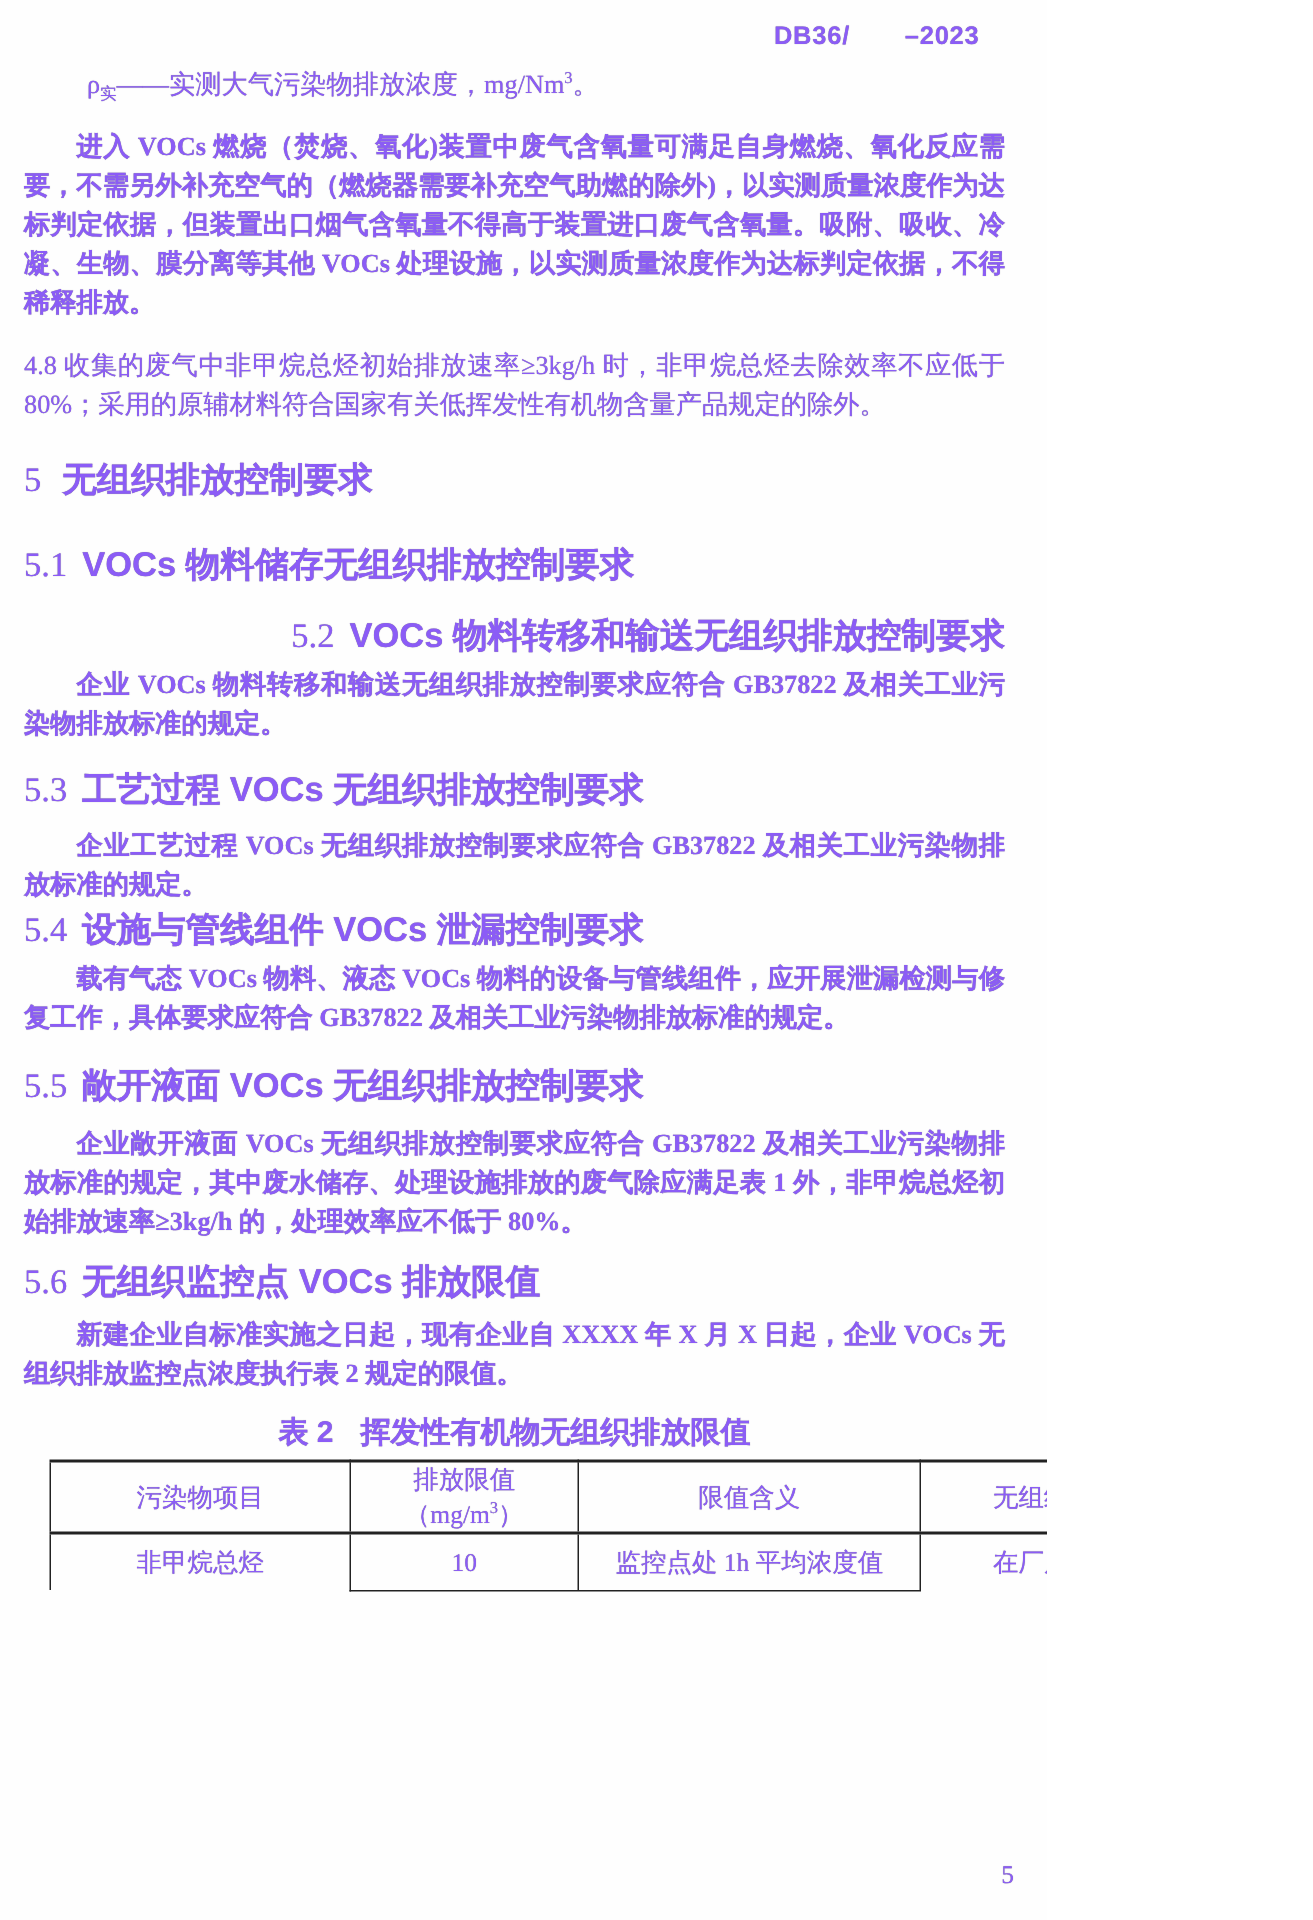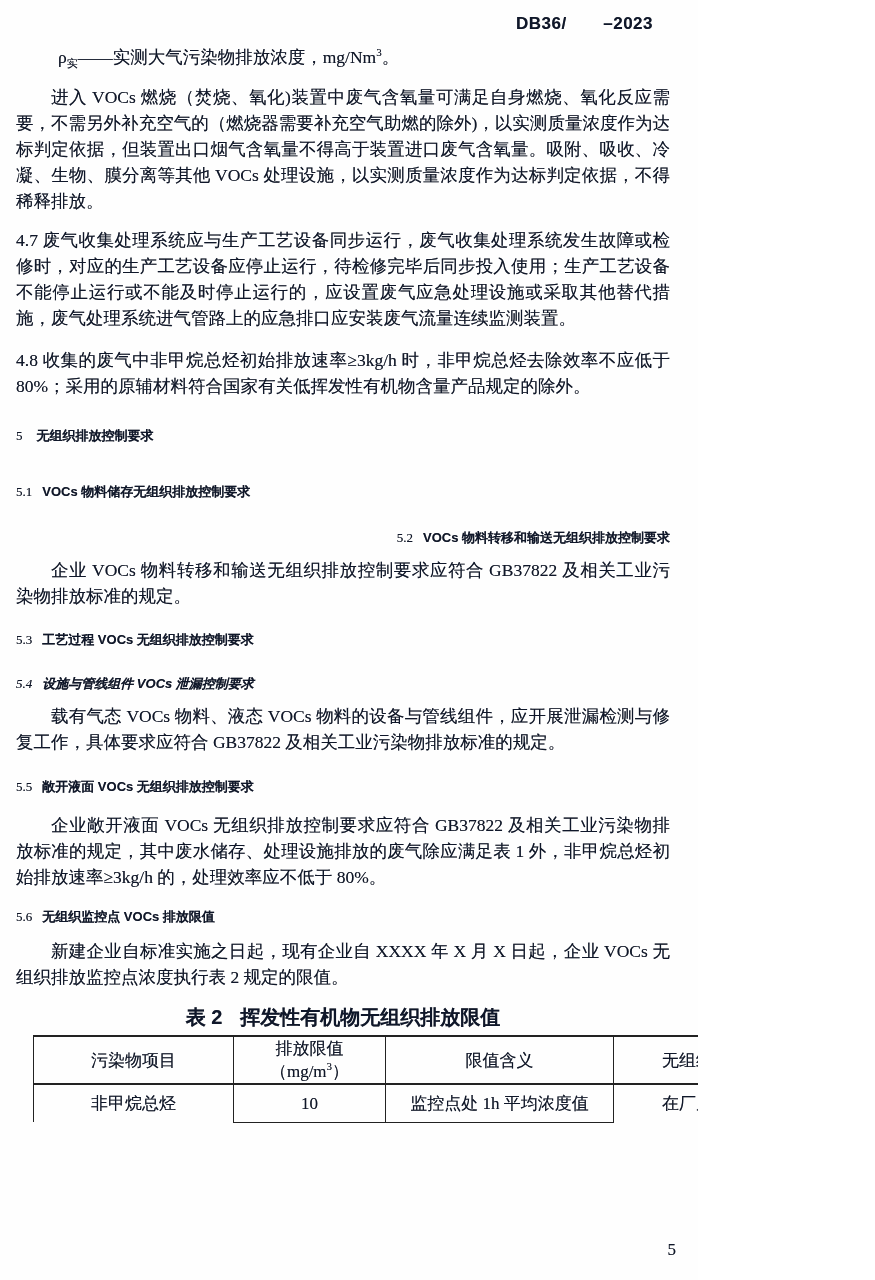--- a/index.html
+++ b/index.html
@@ -3,68 +3,68 @@
 <meta charset="utf-8">
 <style>
   * { margin:0; padding:0; box-sizing:border-box; }
   html,body { background:#ffffff; }
   .page {
     position:relative;
     width:698px; height:1280px;
     background:#fefefe;
     overflow:hidden;
     font-family:"Liberation Serif","DejaVu Serif",serif;
-    color:#0f172a;
+    color:#8b5cf6;
     text-shadow:0 0 0.5px rgba(20,20,20,0.55);
   }
   .doc-header {
     padding-top:14px;
     padding-right:45px;
     text-align:right;
     font-family:"Liberation Sans","DejaVu Sans",sans-serif;
     font-weight:700;
     font-size:17px;
     letter-spacing:0.5px;
     white-space:pre;
   }
   .content { padding:0 28px 0 16px; }
   p.para {
     font-size:17.5px;
     line-height:26px;
     text-align:justify;
   }
-  .indent { text-indent:2em; }
+  .indent { text-indent:2em;font-weight:bold; }
   .rho-line { margin-top:5px; font-size:17.5px; line-height:26px; text-indent:2.4em; }
   .rho-line sub { font-size:11px; }
   .rho-line sup { font-size:11px; }
   .p-intro { margin-top:8px; }
   .p-45 { margin-top:6px; }
   .p-46 { margin-top:12px; }
   .p-47 { margin-top:13px; }
   .p-48 { margin-top:16px; }
   h2.chapter, h3.sub {
-    font-size:13px;
+    font-size:23px;
     line-height:26px;
     font-weight:700;
     font-family:"Liberation Sans","DejaVu Sans",sans-serif;
   }
   .h-num {
     font-family:"Liberation Serif","DejaVu Serif",serif;
     font-weight:400;
   }
   h2.chapter .h-num { margin-right:14px; }
   h3.sub .h-num { margin-right:10px; }
   .h-5  { margin-top:24px; }
   .h-51 { margin-top:30px; }
   .p-51 { margin-top:6px; }
   .h-52 { margin-top:20px;text-align:right; }
   .p-52 { margin-top:6px; }
   .h-53 { margin-top:18px; }
   .p-53 { margin-top:10px; }
-  .h-54 { margin-top:18px;font-style:italic; }
+  .h-54 { margin-top:4px; }
   .p-54 { margin-top:6px; }
   .h-55 { margin-top:19px; }
   .p-55 { margin-top:12px; }
   .h-56 { margin-top:14px; }
   .p-56 { margin-top:8px; }
   .table-title {
     margin-top:14px;
     text-align:center;
     font-family:"Liberation Sans","DejaVu Sans",sans-serif;
     font-weight:700;
@@ -115,32 +115,32 @@
   <div class="doc-header">DB36/       –2023</div>
 
   <main class="content">
 
     <p class="rho-line"><span>ρ</span><sub>实</sub><span>——实测大气污染物排放浓度，mg/Nm</span><sup>3</sup><span>。</span></p>
 
     <p class="para indent p-intro">进入 VOCs 燃烧（焚烧、氧化)装置中废气含氧量可满足自身燃烧、氧化反应需要，不需另外补充空气的（燃烧器需要补充空气助燃的除外)，以实测质量浓度作为达标判定依据，但装置出口烟气含氧量不得高于装置进口废气含氧量。吸附、吸收、冷凝、生物、膜分离等其他 VOCs 处理设施，以实测质量浓度作为达标判定依据，不得稀释排放。</p>
 
 
 
-    <p class="para p-47">4.7 废气收集处理系统应与生产工艺设备同步运行，废气收集处理系统发生故障或检修时，对应的生产工艺设备应停止运行，待检修完毕后同步投入使用；生产工艺设备不能停止运行或不能及时停止运行的，应设置废气应急处理设施或采取其他替代措施，废气处理系统进气管路上的应急排口应安装废气流量连续监测装置。</p>
 
     <p class="para p-48">4.8 收集的废气中非甲烷总烃初始排放速率≥3kg/h 时，非甲烷总烃去除效率不应低于 80%；采用的原辅材料符合国家有关低挥发性有机物含量产品规定的除外。</p>
 
     <h2 class="chapter h-5"><span class="h-num">5</span><span class="h-title">无组织排放控制要求</span></h2>
 
     <h3 class="sub h-51"><span class="h-num">5.1</span><span class="h-title">VOCs 物料储存无组织排放控制要求</span></h3>
 
     <h3 class="sub h-52"><span class="h-num">5.2</span><span class="h-title">VOCs 物料转移和输送无组织排放控制要求</span></h3>
     <p class="para indent p-52">企业 VOCs 物料转移和输送无组织排放控制要求应符合 GB37822 及相关工业污染物排放标准的规定。</p>
 
     <h3 class="sub h-53"><span class="h-num">5.3</span><span class="h-title">工艺过程 VOCs 无组织排放控制要求</span></h3>
+    <p class="para indent p-53">企业工艺过程 VOCs 无组织排放控制要求应符合 GB37822 及相关工业污染物排放标准的规定。</p>
 
     <h3 class="sub h-54"><span class="h-num">5.4</span><span class="h-title">设施与管线组件 VOCs 泄漏控制要求</span></h3>
     <p class="para indent p-54">载有气态 VOCs 物料、液态 VOCs 物料的设备与管线组件，应开展泄漏检测与修复工作，具体要求应符合 GB37822 及相关工业污染物排放标准的规定。</p>
 
     <h3 class="sub h-55"><span class="h-num">5.5</span><span class="h-title">敞开液面 VOCs 无组织排放控制要求</span></h3>
     <p class="para indent p-55">企业敞开液面 VOCs 无组织排放控制要求应符合 GB37822 及相关工业污染物排放标准的规定，其中废水储存、处理设施排放的废气除应满足表 1 外，非甲烷总烃初始排放速率≥3kg/h 的，处理效率应不低于 80%。</p>
 
     <h3 class="sub h-56"><span class="h-num">5.6</span><span class="h-title">无组织监控点 VOCs 排放限值</span></h3>
     <p class="para indent p-56">新建企业自标准实施之日起，现有企业自 XXXX 年 X 月 X 日起，企业 VOCs 无组织排放监控点浓度执行表 2 规定的限值。</p>
 

